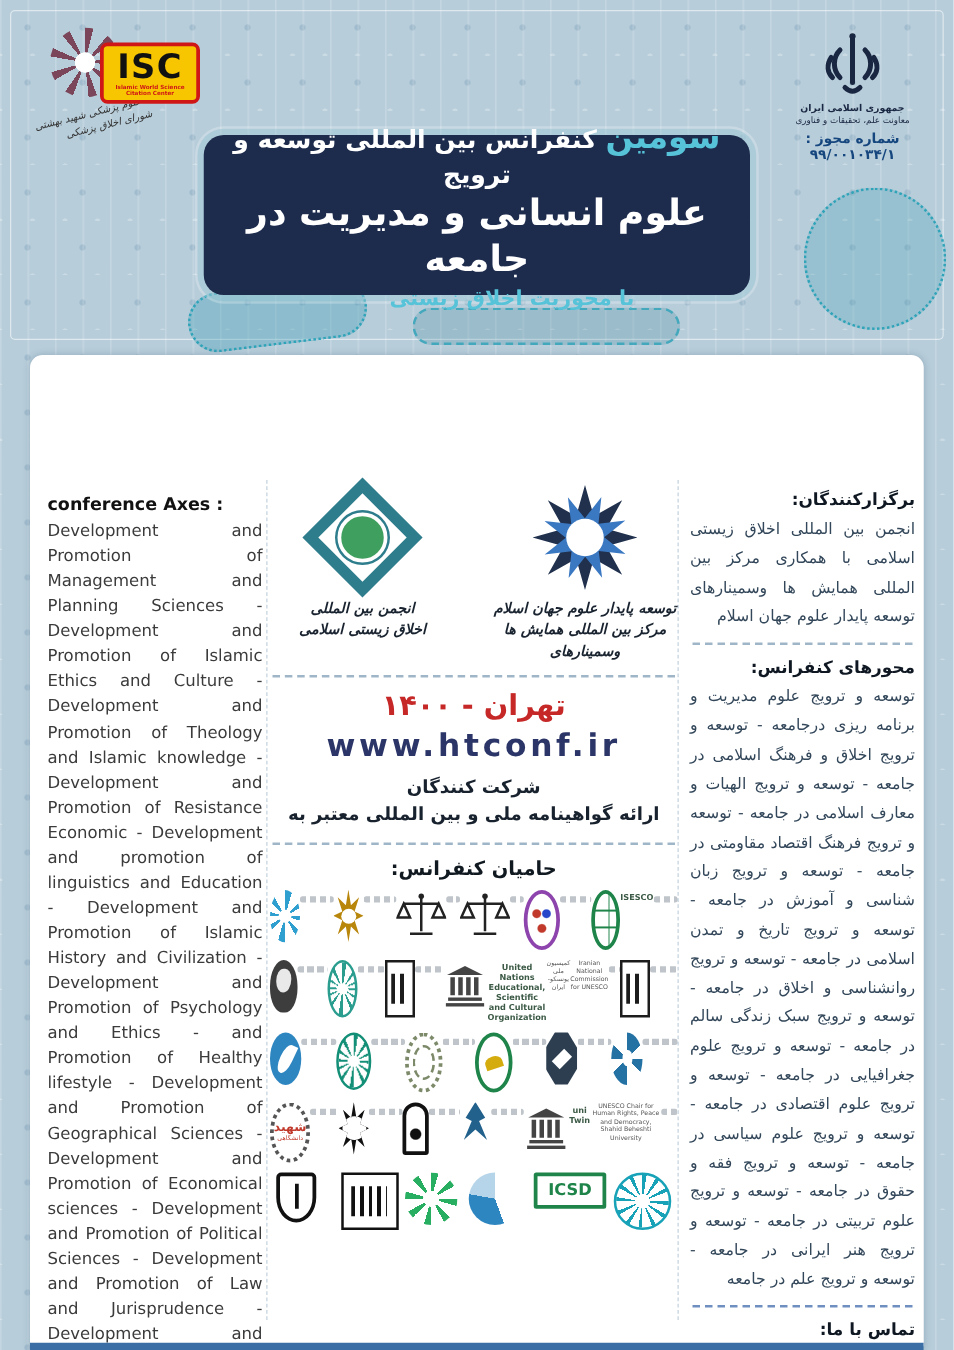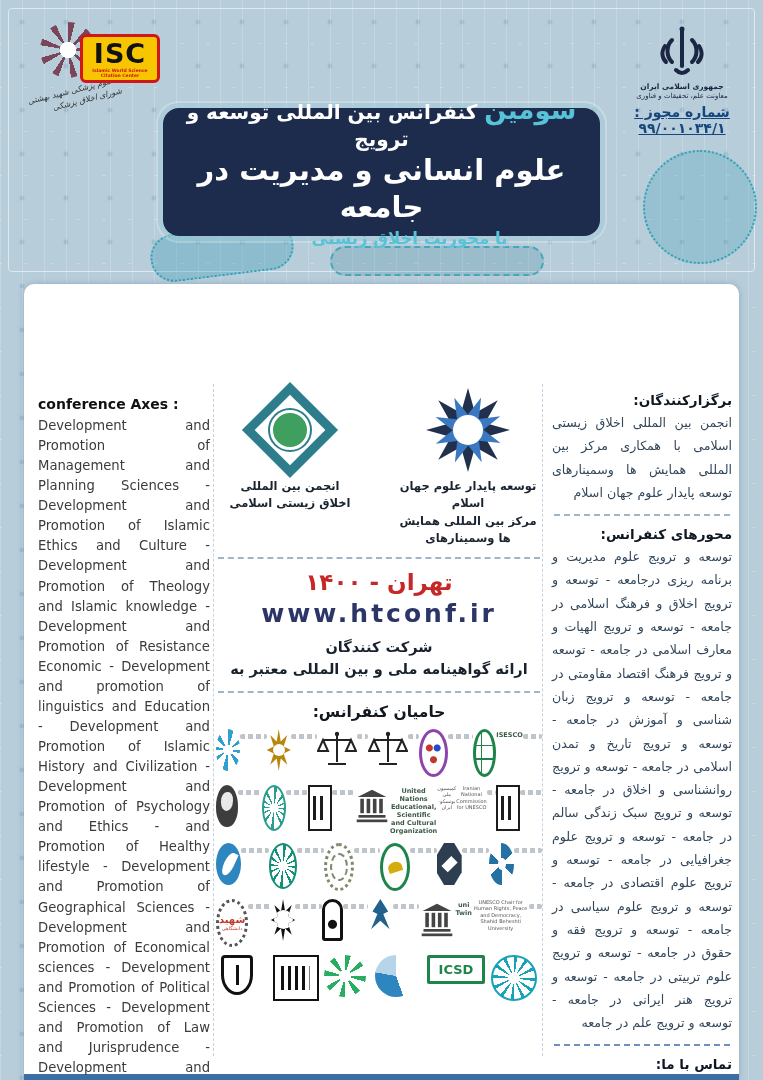--- a/index.html
+++ b/index.html
@@ -25,21 +25,21 @@
   .uni-cap{margin-top:4px;transform:rotate(-14deg);text-align:center;color:#333;font-size:8px;line-height:1.5;font-style:italic;direction:rtl;width:120px;}
   .isc{position:absolute;left:80px;top:22px;width:70px;background:#f7c600;border:3px solid #cf1717;border-radius:6px;text-align:center;padding:3px 2px 2px;margin-top:12px;}
   .isc-txt{font-weight:800;font-size:27px;line-height:1;color:#111;letter-spacing:1px;}
   .isc-sub{font-size:4.5px;color:#cf1717;font-weight:700;margin-top:1px;}
 
   
   .tr{position:absolute;right:16px;top:26px;width:130px;text-align:center;}
   .emblem{width:46px;height:52px;margin:0 auto;}
   .tr-l1{font-size:7.5px;color:#1a2742;font-weight:700;margin-top:4px;direction:rtl;}
   .tr-l2{font-size:7px;color:#1a2742;direction:rtl;margin-top:1px;}
-  .tr-lic{font-size:14px;color:#15467e;font-weight:700;direction:rtl;margin-top:4px;text-decoration:underline;}
+  .tr-lic{font-size:11px;color:#15467e;font-weight:700;direction:rtl;margin-top:4px;}
 
   
   .banner{position:absolute;left:163px;top:108px;width:437px;height:128px;background:#1d2b4d;border-radius:16px;
     box-shadow:0 0 0 5px rgba(110,175,195,.30), 0 0 0 7px rgba(255,255,255,.25);
     display:flex;flex-direction:column;justify-content:center;align-items:center;direction:rtl;text-align:center;}
   .bn1{font-size:20px;font-weight:800;color:#fff;line-height:1.25;}
   .bn1 .accent{color:#56c3d8;font-size:26px;text-align:center;}
   .bn2{font-size:29px;font-weight:800;color:#fff;line-height:1.3;}
   .bn3{font-size:16.5px;font-weight:800;color:#56c3d8;line-height:1.4;transform:translateX(28px);}
 
@@ -65,21 +65,21 @@
   .cl-b{font-size:13.2px;color:#3b3b3b;text-align:justify;line-height:1.52;}
   .col-right{position:absolute;left:528px;top:108px;width:180px;direction:rtl;}
   .cr-h{font-size:13.5px;font-weight:800;color:#0f1822;margin-bottom:3px;}
   .cr-b{font-size:12.6px;color:#33475a;text-align:justify;line-height:1.85;}
   .hr-d{border:0;border-top:2px dashed #9fb6c8;margin:10px 2px;}
   .hr-db{border:0;border-top:2px dashed #6f8fc0;margin:10px 2px;}
   .cr-c{font-size:12.4px;color:#1c2b3a;line-height:1.8;}
 
   
   .col-center{position:absolute;left:192px;top:104px;width:326px;text-align:center;}
-  .org-row{display:flex;justify-content:center;gap:30px;}
+  .org-row{display:flex;justify-content:center;gap:30px;font-style:italic;}
   .org{width:150px;}
   .org-icon{width:84px;height:84px;margin:0 auto;position:relative;}
   .knot::before{content:"";position:absolute;inset:8px;border:9px solid #2e7d8c;transform:rotate(45deg);}
   .knot::after{content:"";position:absolute;inset:22px;background:#3f9f5f;border-radius:50%;border:3px solid #fff;box-shadow:0 0 0 2px #2e7d8c;}
   .star-wrap{position:relative;width:84px;height:84px;margin:0 auto;}
   .star8{position:absolute;inset:0;background:#20304d;
     clip-path:polygon(100% 50%,70.3% 58.4%,85.4% 85.4%,58.4% 70.3%,50% 100%,41.6% 70.3%,14.6% 85.4%,29.7% 58.4%,0% 50%,29.7% 41.6%,14.6% 14.6%,41.6% 29.7%,50% 0%,58.4% 29.7%,85.4% 14.6%,70.3% 41.6%);}
   .star8.top{inset:7px;background:#3a78c2;transform:rotate(22deg);}
   .star-hole{position:absolute;left:50%;top:50%;width:30px;height:30px;background:#fff;border-radius:50%;transform:translate(-50%,-50%);}
   .org-cap{margin-top:6px;font-size:11.5px;font-weight:700;color:#1a2430;direction:rtl;line-height:1.5;}

